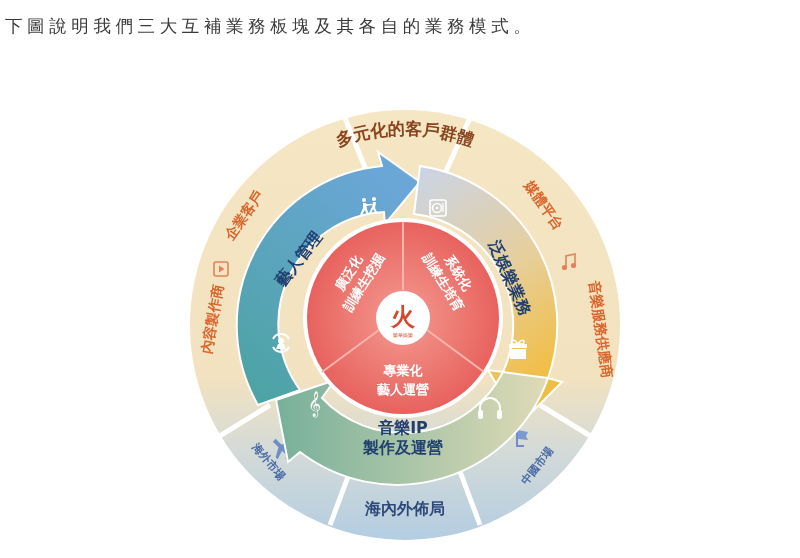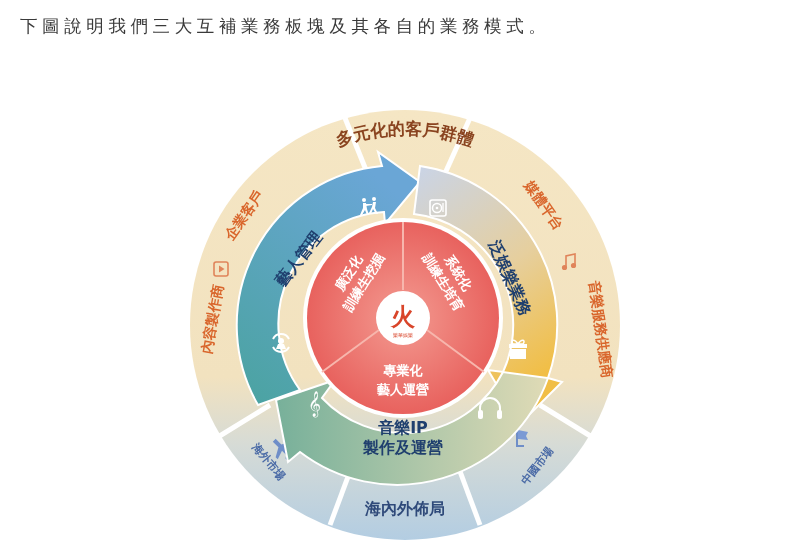--- a/index.html
+++ b/index.html
@@ -1,18 +1,18 @@
 <!DOCTYPE html>
 <html><head>
 <meta charset="utf-8">
 <style>
   html, body { margin: 0; padding: 0; background: #ffffff; }
   body { width: 800px; height: 558px; position: relative; overflow: hidden;
          font-family: "DejaVu Sans", "Liberation Sans", sans-serif; }
-  .intro { position: absolute; left: 20px; top: 14px; font-size: 17.5px; letter-spacing: 4.6px;
+  .intro { position: absolute; left: 5px; top: 14px; font-size: 17.5px; letter-spacing: 4.6px;
            color: #3a3a3a; font-family: Liberation Sans, sans-serif; white-space: nowrap; }
   svg.diagram { position: absolute; left: 0; top: 0; }
   .t-outer { font-weight: bold; fill: #8a4420; }
   .t-client { fill: #d9662c; font-weight: bold; }
   .t-market { fill: #4a6aa6; font-weight: bold; }
   .t-global { fill: #2f4a7a; font-weight: bold; }
   .t-mid { fill: #1f3f6e; font-weight: bold; }
   .t-core { fill: #ffffff; font-weight: bold; }
 </style>
 </head>

